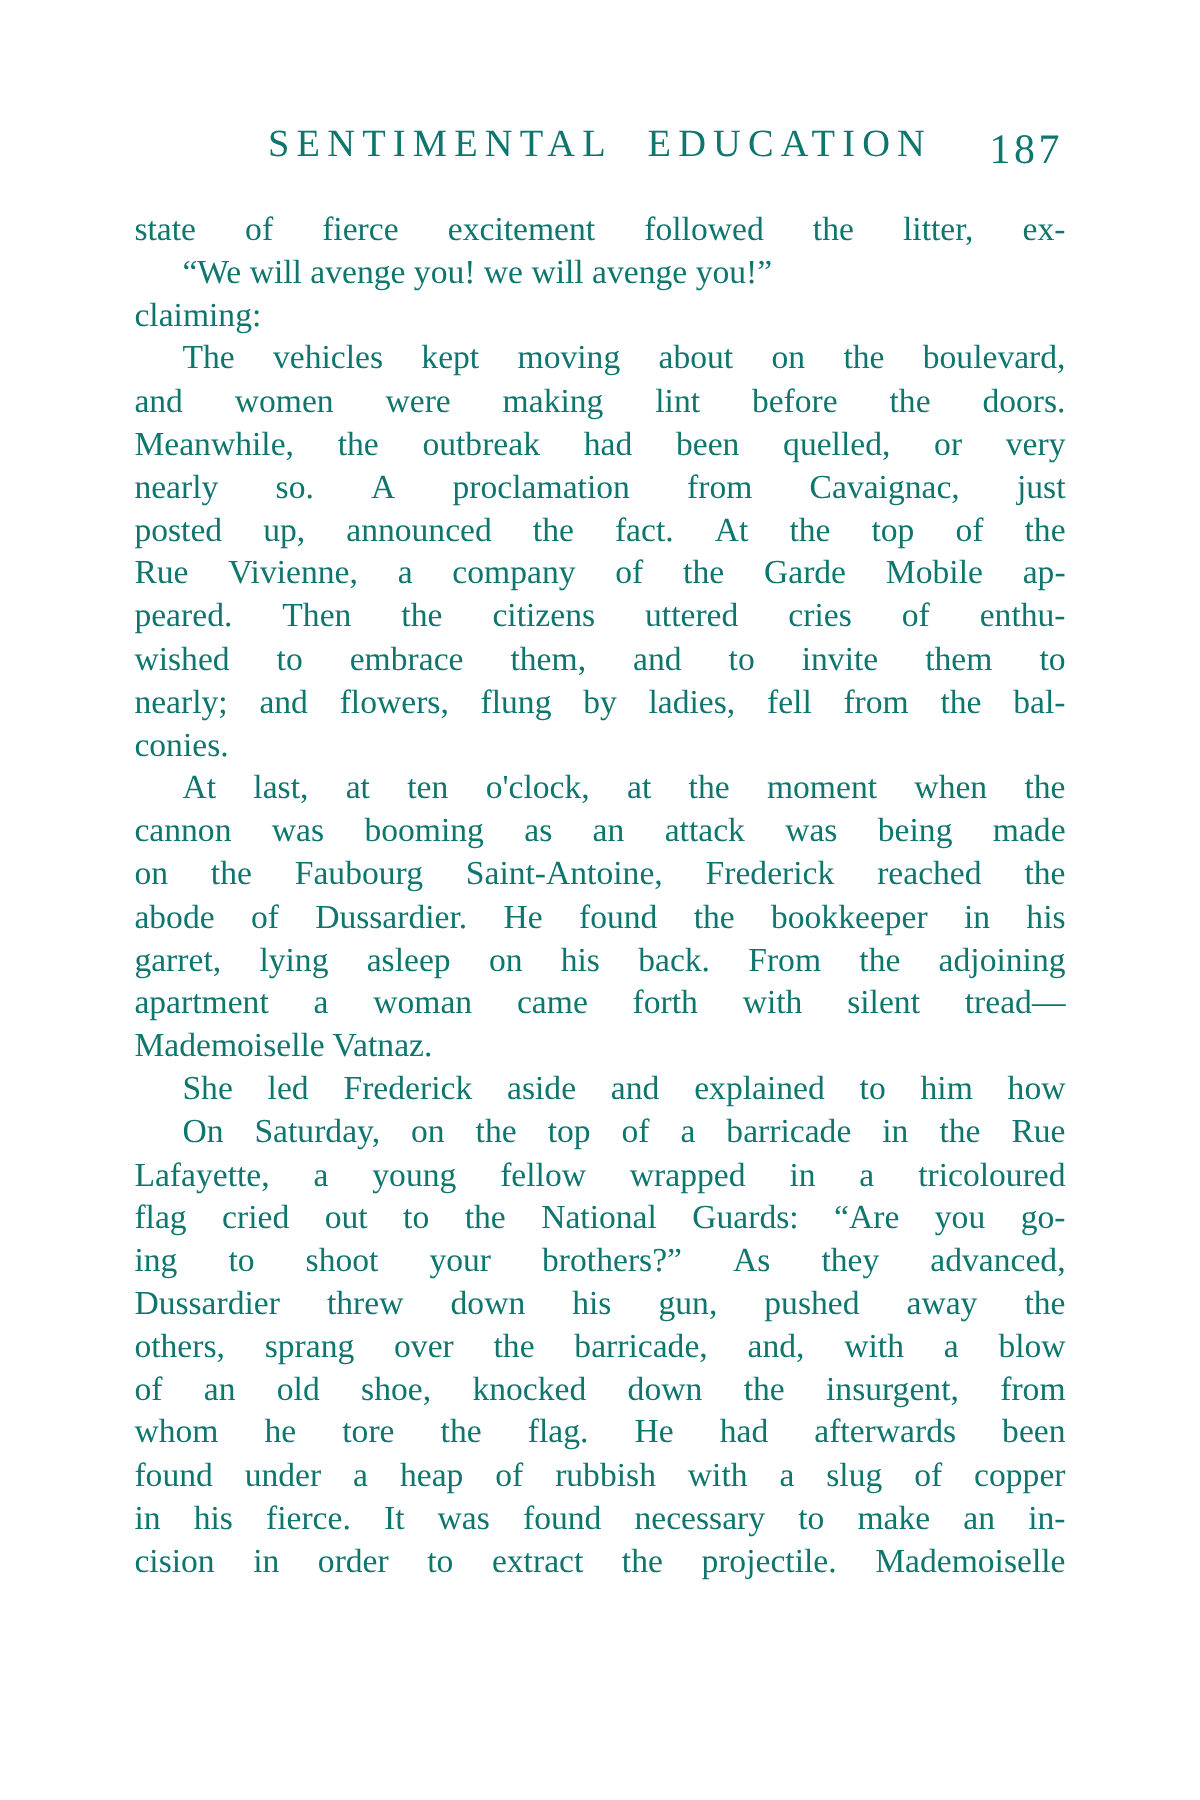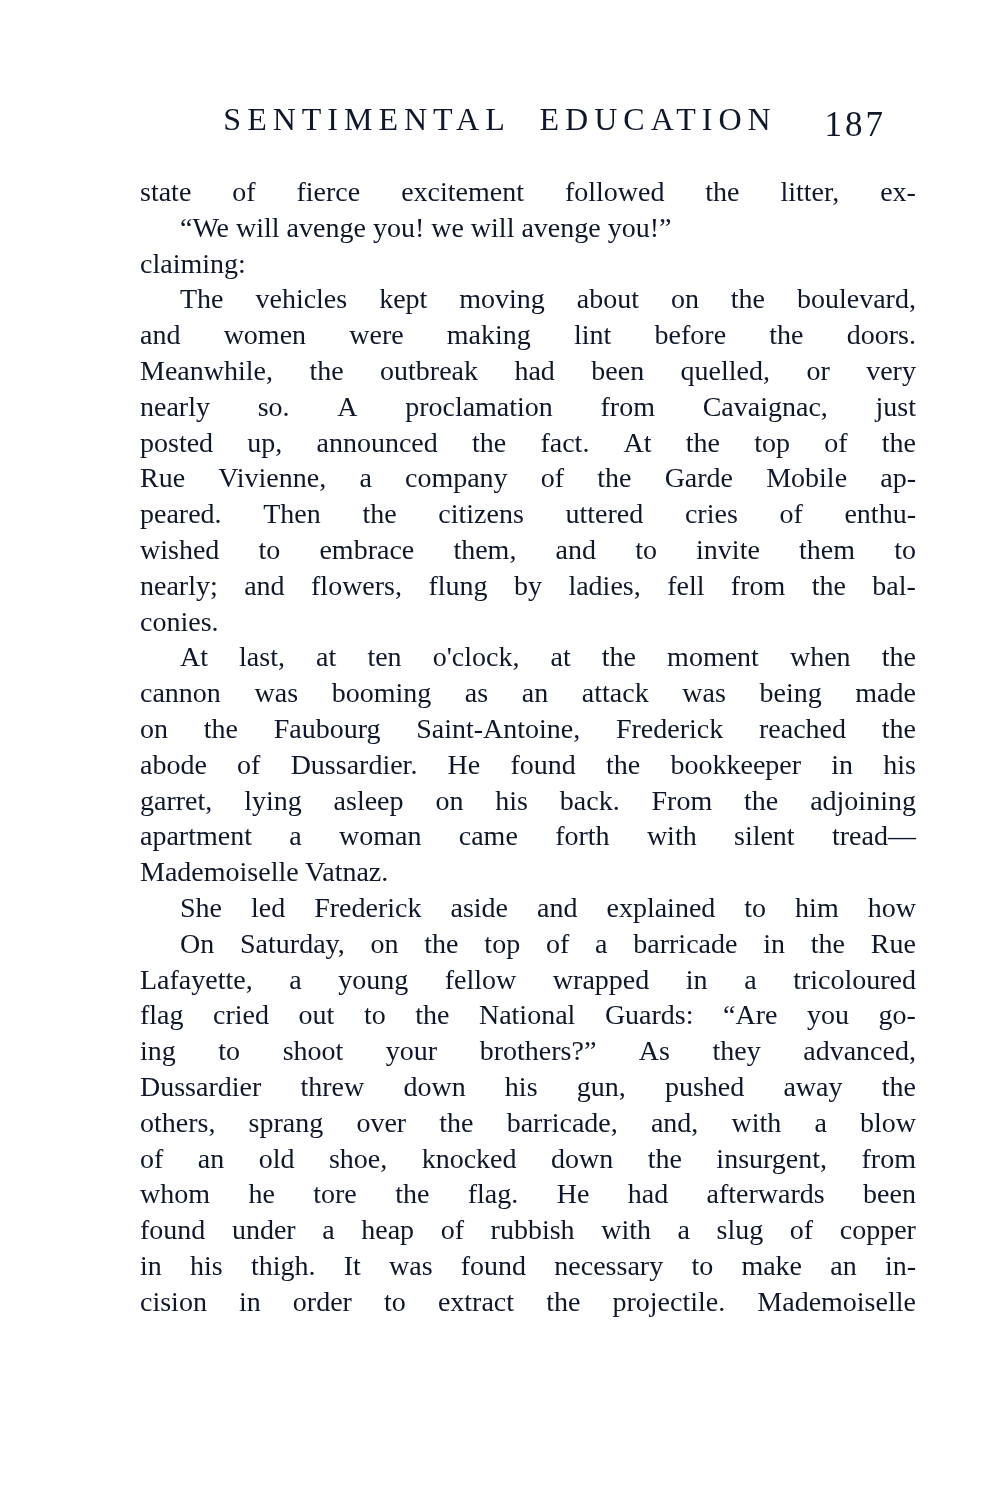--- a/index.html
+++ b/index.html
@@ -7,21 +7,21 @@
     padding: 0;
     background: #ffffff;
   }
   .page {
     position: relative;
     width: 1000px;
     height: 1500px;
     background: #ffffff;
     overflow: hidden;
     font-family: "Liberation Serif", "DejaVu Serif", serif;
-    color: #0f172a;
+    color: #0f766e;
   }
   .page-header {
     position: absolute;
     top: 101px;
     left: 112px;
     width: 776px;
     height: 42px;
   }
   .running-title {
     display: block;
@@ -37,21 +37,20 @@
     top: 4px;
     font-size: 35px;
     letter-spacing: 3px;
   }
   .page-body {
     position: absolute;
     top: 174px;
     left: 112px;
     width: 776px;
     font-size: 28px;
-    margin-left: 28px;
   }
   .line {
     height: 35.8px;
     line-height: 35.8px;
     white-space: nowrap;
   }
   .line.justify {
     display: flex;
     justify-content: space-between;
   }
@@ -352,21 +351,21 @@
         <span>rubbish</span>
         <span>with</span>
         <span>a</span>
         <span>slug</span>
         <span>of</span>
         <span>copper</span>
       </div>
       <div class="line justify">
         <span>in</span>
         <span>his</span>
-        <span>thigh.</span>
+        <span>fierce.</span>
         <span>It</span>
         <span>was</span>
         <span>found</span>
         <span>necessary</span>
         <span>to</span>
         <span>make</span>
         <span>an</span>
         <span>in-</span>
       </div>
       <div class="line justify">

